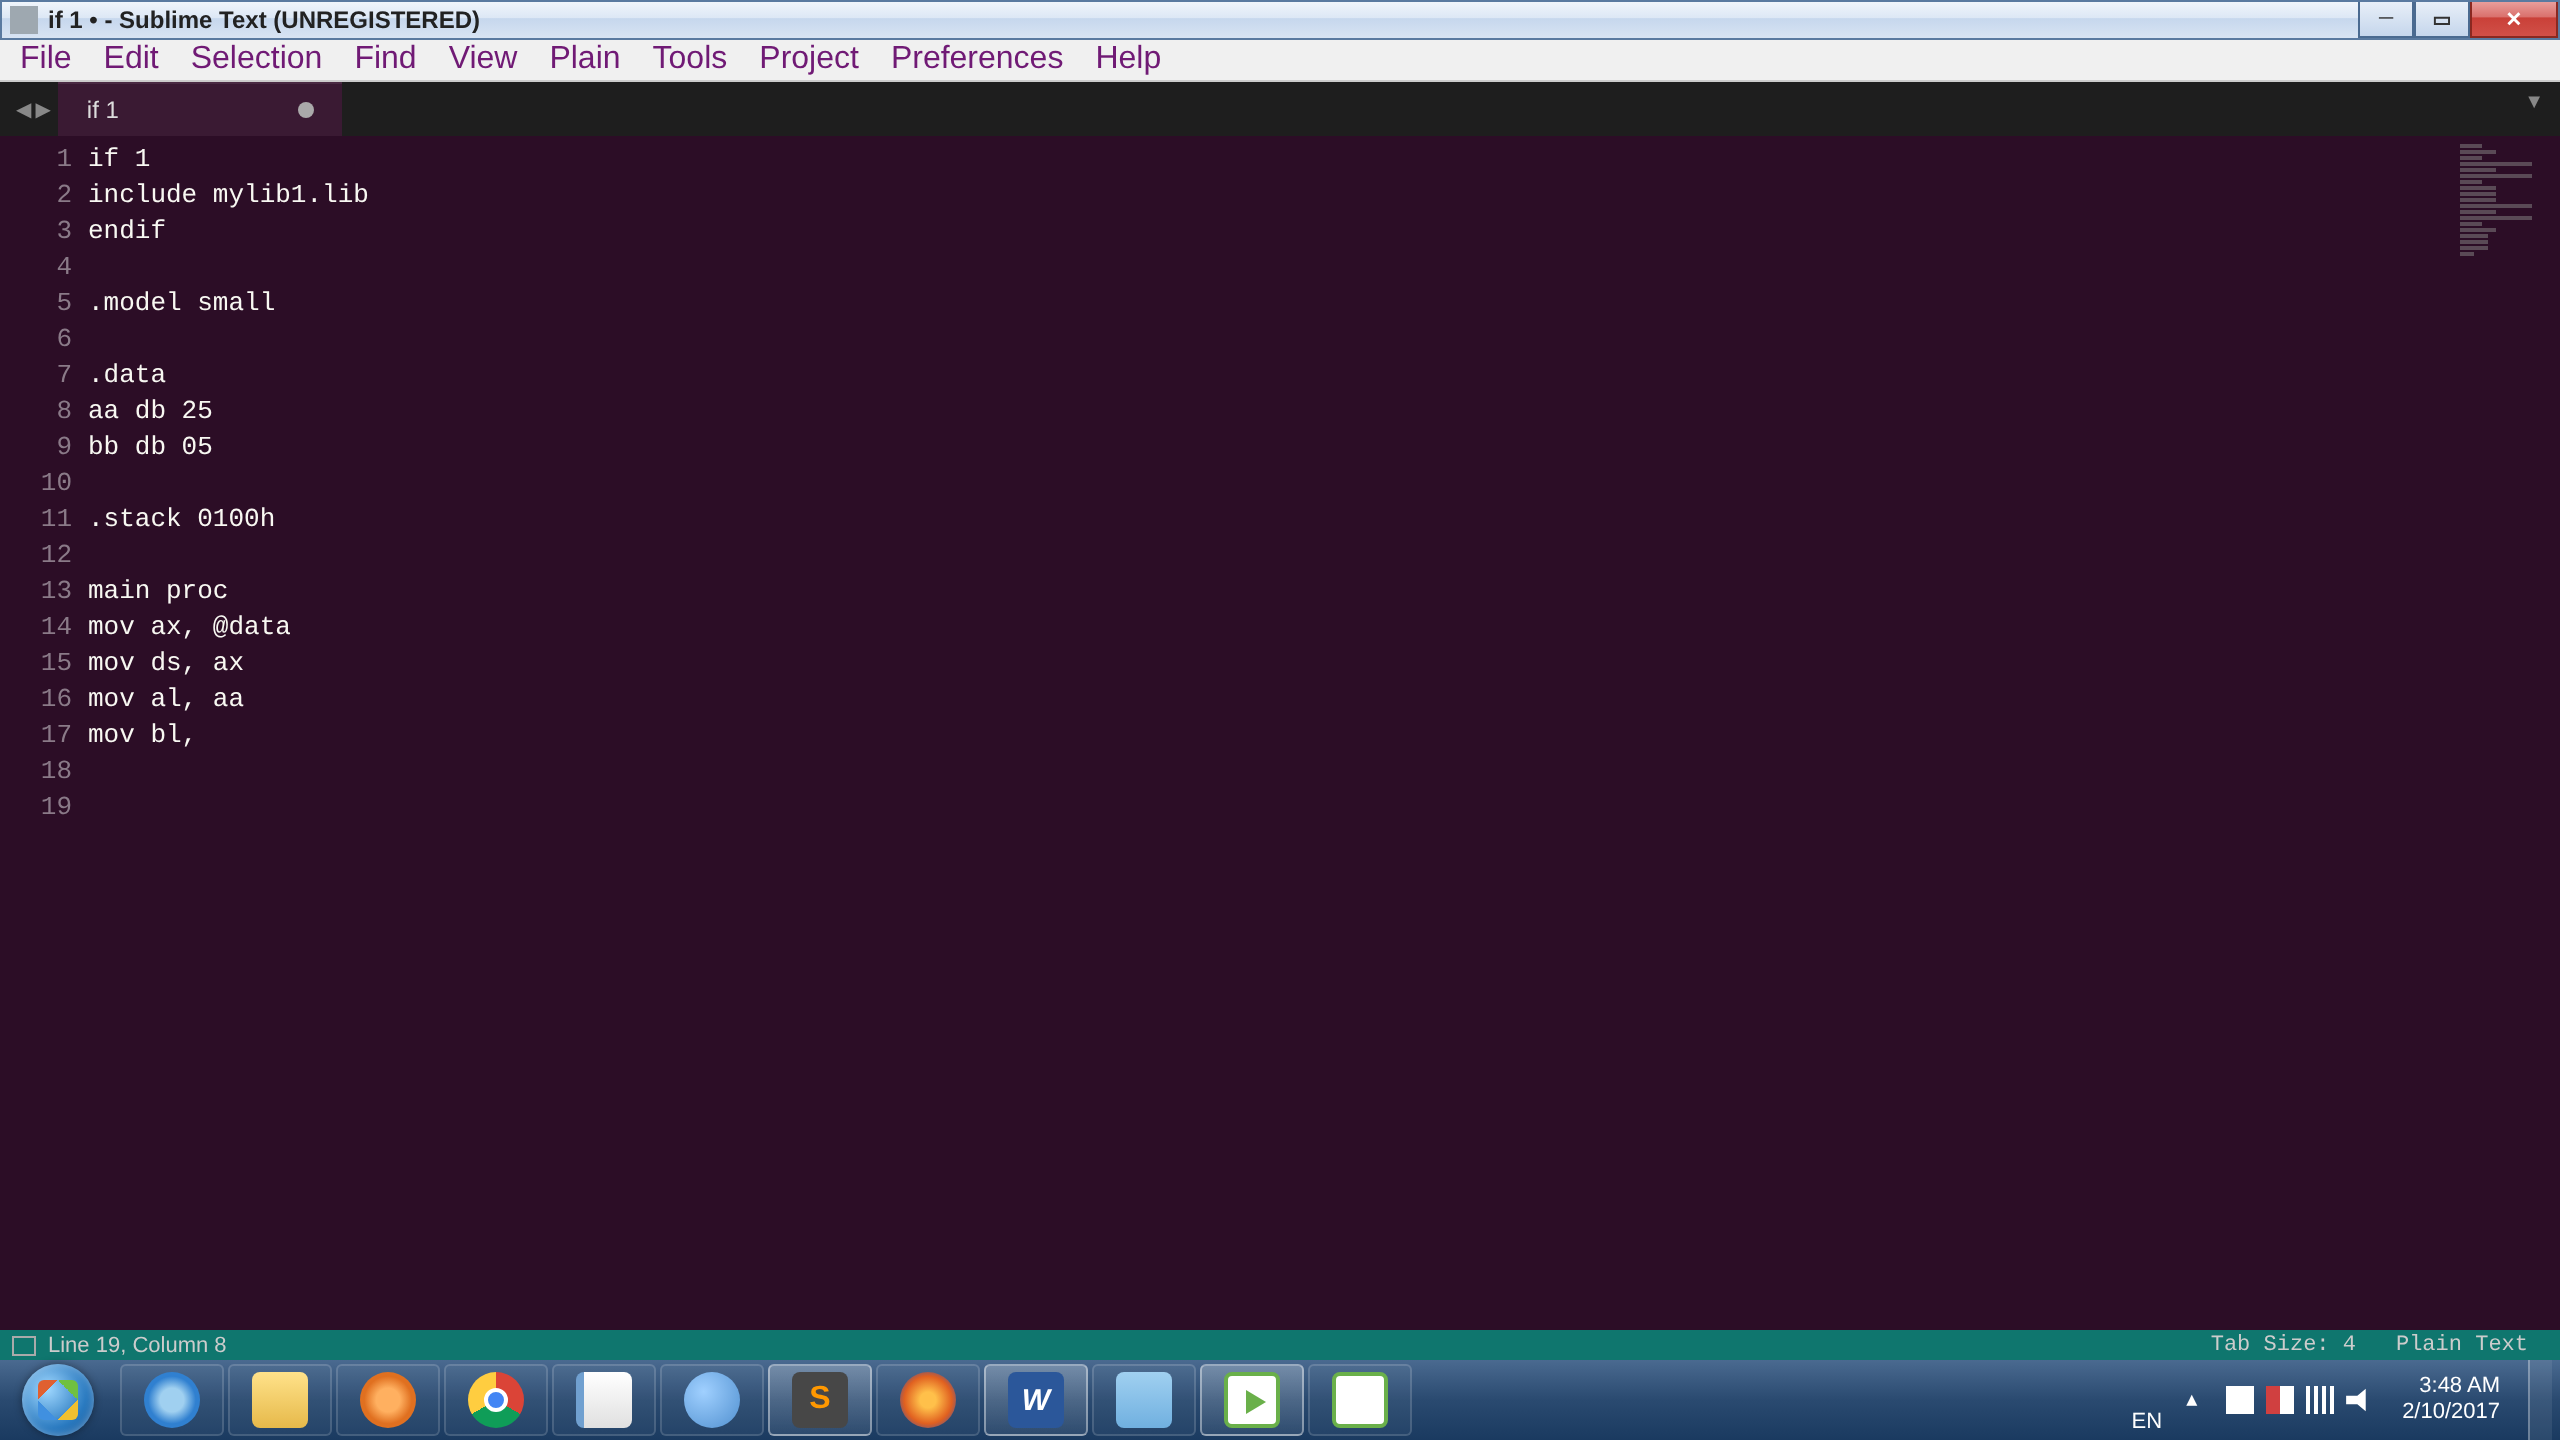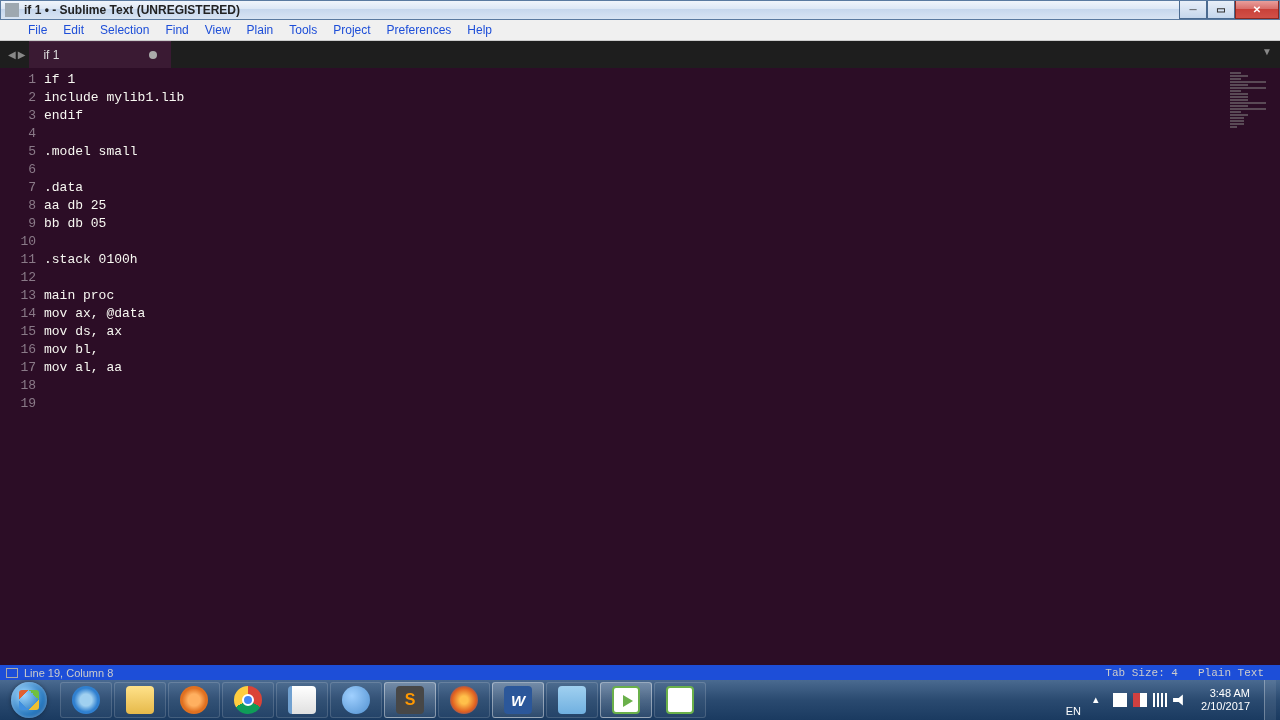--- a/index.html
+++ b/index.html
@@ -59,23 +59,23 @@
   color: #fff;
   border-color: #8a2820;
 }
 
 
 .menubar {
   height: 21px;
   background: #f0f0f0;
   display: flex;
   align-items: center;
-  padding: 0 20px;
-  font-size: 12px;
-  color: #1d4ed8;
+  padding: 0 2px;
+  font-size: 16px;
+  color: #701a75;
   border-bottom: 1px solid #ccc;
 }
 .menubar .menu-item {
   padding: 2px 8px;
   cursor: default;
 }
 
 
 .tabbar {
   height: 27px;
@@ -153,21 +153,21 @@
   background: #5a4a56;
 }
 .minimap div.w1 { width: 30%; }
 .minimap div.w2 { width: 50%; }
 .minimap div.w3 { width: 20%; }
 .minimap div.w4 { width: 40%; }
 
 
 .statusbar {
   height: 15px;
-  background: #1d4ed8;
+  background: #0f766e;
   display: flex;
   align-items: center;
   color: #ccc;
   font-size: 11px;
   padding: 0 6px;
 }
 .statusbar .sb-icon {
   width: 12px; height: 10px;
   border: 1px solid #aaa;
   margin-right: 6px;
@@ -339,22 +339,22 @@
     <div class="line"></div>
     <div class="line">.data</div>
     <div class="line">aa db 25</div>
     <div class="line">bb db 05</div>
     <div class="line"></div>
     <div class="line">.stack 0100h</div>
     <div class="line"></div>
     <div class="line">main proc</div>
     <div class="line">mov ax, @data</div>
     <div class="line">mov ds, ax</div>
+    <div class="line">mov al, aa</div>
     <div class="line">mov bl,</div>
-    <div class="line">mov al, aa</div>
   </div>
   <div class="minimap">
     <div class="w1"></div>
       <div class="w2"></div>
       <div class="w1"></div>
       <div></div>
     <div class="w2"></div>
       <div></div>
       <div class="w1"></div>
       <div class="w2"></div>

